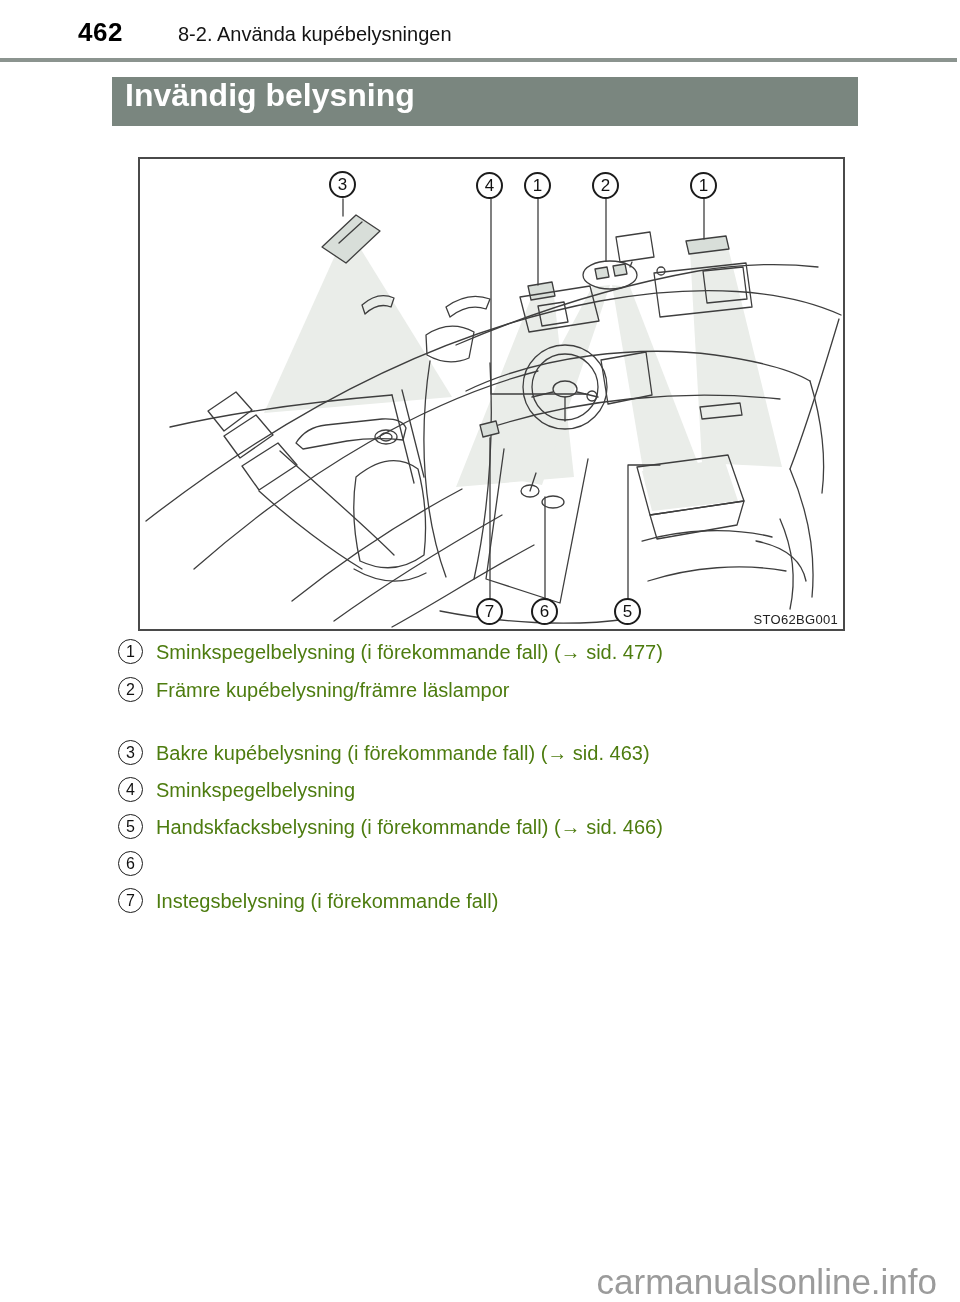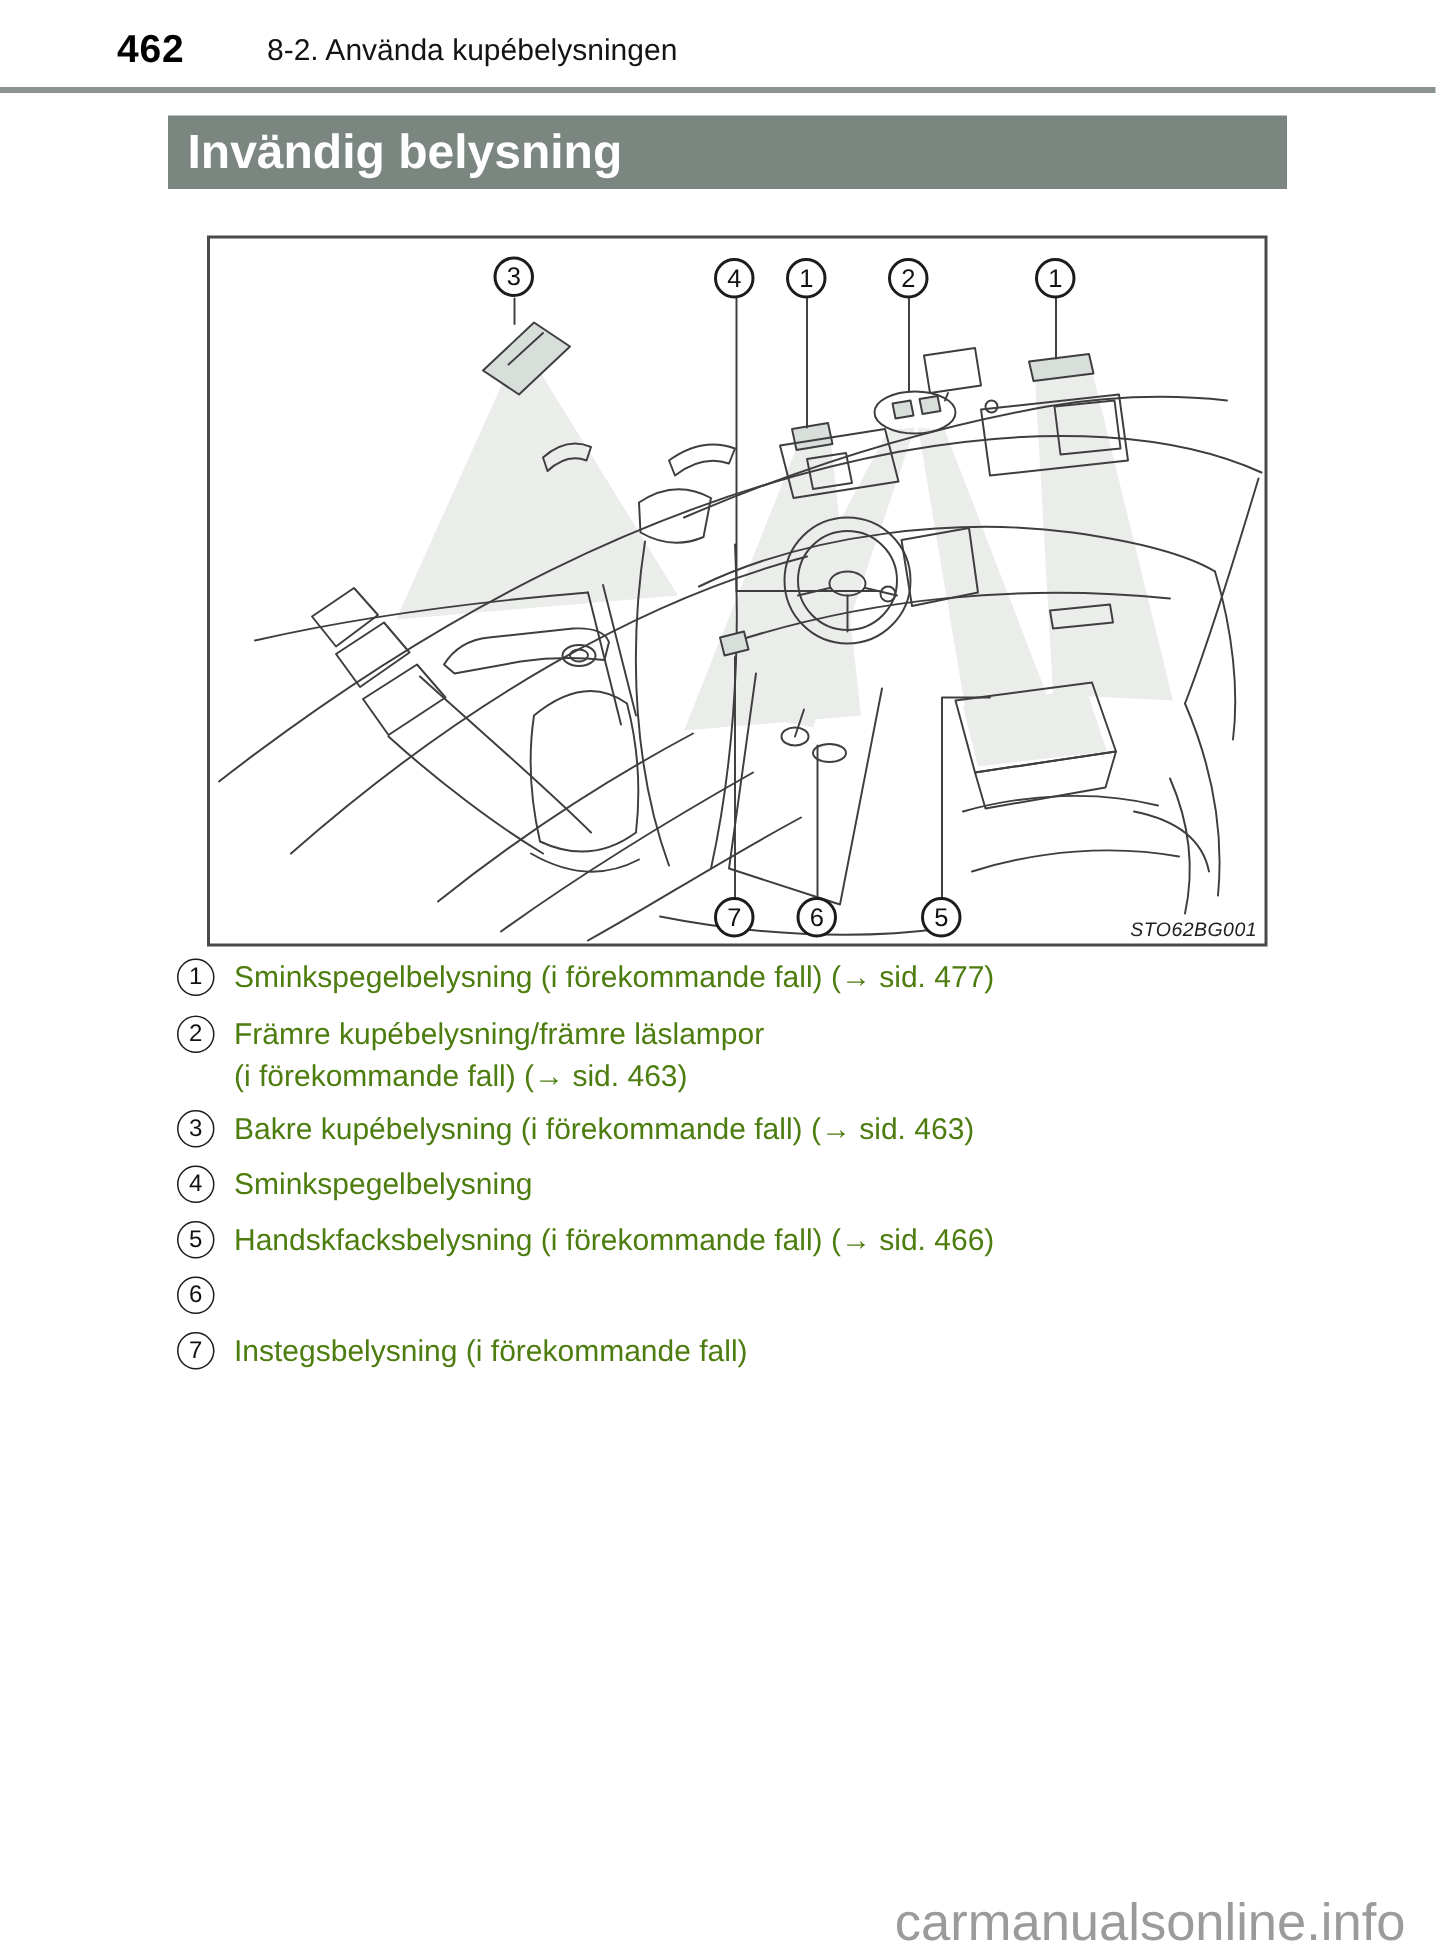--- a/index.html
+++ b/index.html
@@ -14,37 +14,37 @@
   }
   .section-title {
     position:absolute; left:178px; top:23px;
     font-size:20px; color:#141414;
   }
   .header-rule {
     position:absolute; left:0; top:58px; width:960px; height:4px; background:#8b948f;
   }
   .title-bar {
     position:absolute; left:112px; top:77px; width:746px; height:49px;
-    background:#7a867f; display:flex; align-items:center;
+    background:#7a867f; display:flex; align-items:flex-start;
   }
   .title-bar span {
     color:#ffffff; font-weight:bold; font-size:32px; padding-left:13px; letter-spacing:0;
   }
   .figure-frame {
     position:absolute; left:138px; top:157px; width:707px; height:474px;
     border:2px solid #4a4a4a; background:#ffffff;
   }
   .figure-frame svg { position:absolute; left:0; top:0; }
   .callout {
     position:absolute; width:27px; height:27px; border:2px solid #1c1c1c; border-radius:50%;
     background:#ffffff; display:flex; align-items:center; justify-content:center;
     font-size:17px; color:#111; z-index:3;
   }
   .figure-code {
-    position:absolute; right:5px; bottom:2px; font-size:13px; color:#222; letter-spacing:0.3px;font-style:italic;
+    position:absolute; right:5px; bottom:2px; font-size:13px; color:#222; letter-spacing:0.3px;
   }
   .legend-row {
     position:absolute; left:118px; display:flex; align-items:flex-start; width:730px;
   }
   .legend-num {
     flex:0 0 auto; width:25px; height:25px; border:1.5px solid #1c1c1c; border-radius:50%;
     display:flex; align-items:center; justify-content:center;
     font-size:16px; color:#111; margin-top:1px;
   }
   .legend-text {
@@ -189,21 +189,20 @@
     <span class="legend-num">1</span>
     <div class="legend-text">
       <span>Sminkspegelbelysning (i förekommande fall) (→ sid. 477)</span>
     </div>
   </div>
 
   <div class="legend-row" style="top:676px">
     <span class="legend-num">2</span>
     <div class="legend-text">
       <span>Främre kupébelysning/främre läslampor</span>
-      <span>(i förekommande fall) (→ sid. 463)</span>
     </div>
   </div>
 
   <div class="legend-row" style="top:739px">
     <span class="legend-num">3</span>
     <div class="legend-text">
       <span>Bakre kupébelysning (i förekommande fall) (→ sid. 463)</span>
     </div>
   </div>
 

